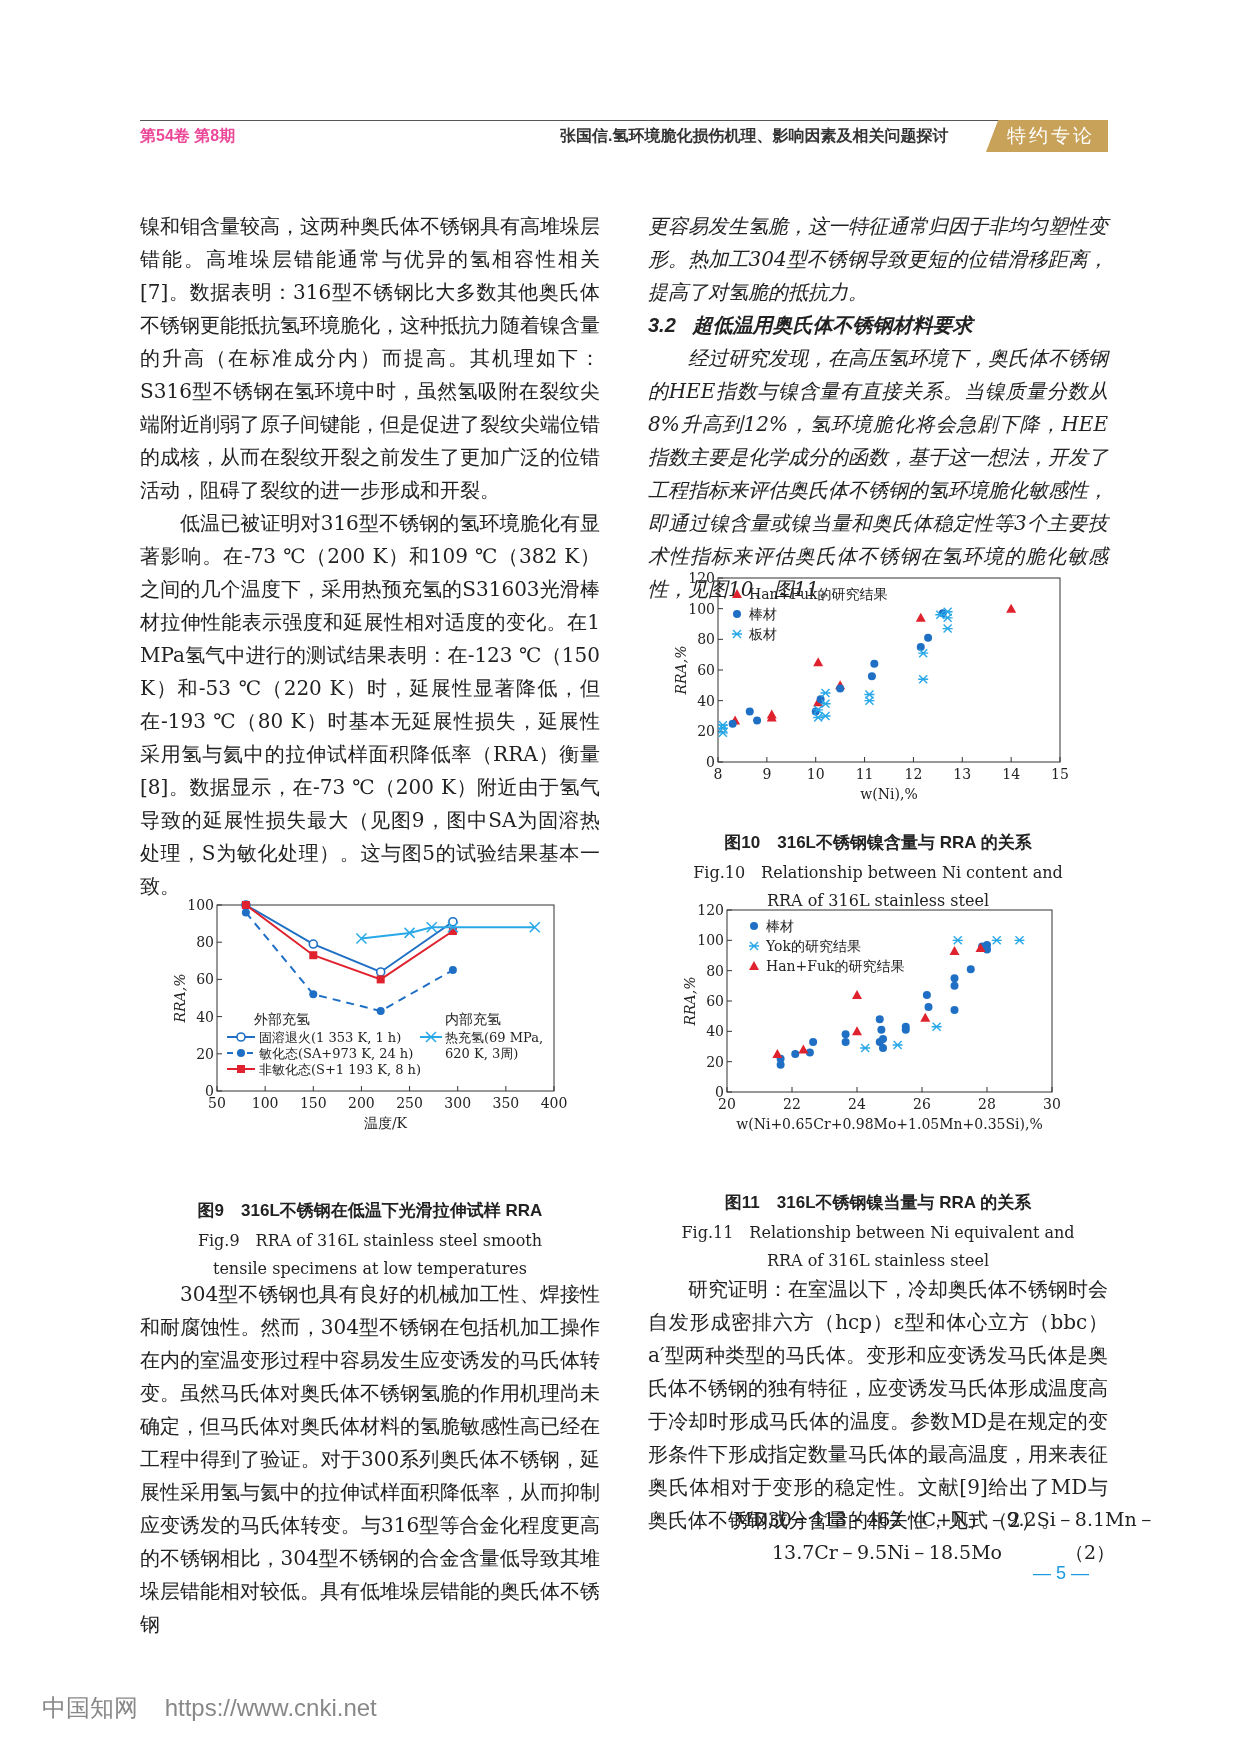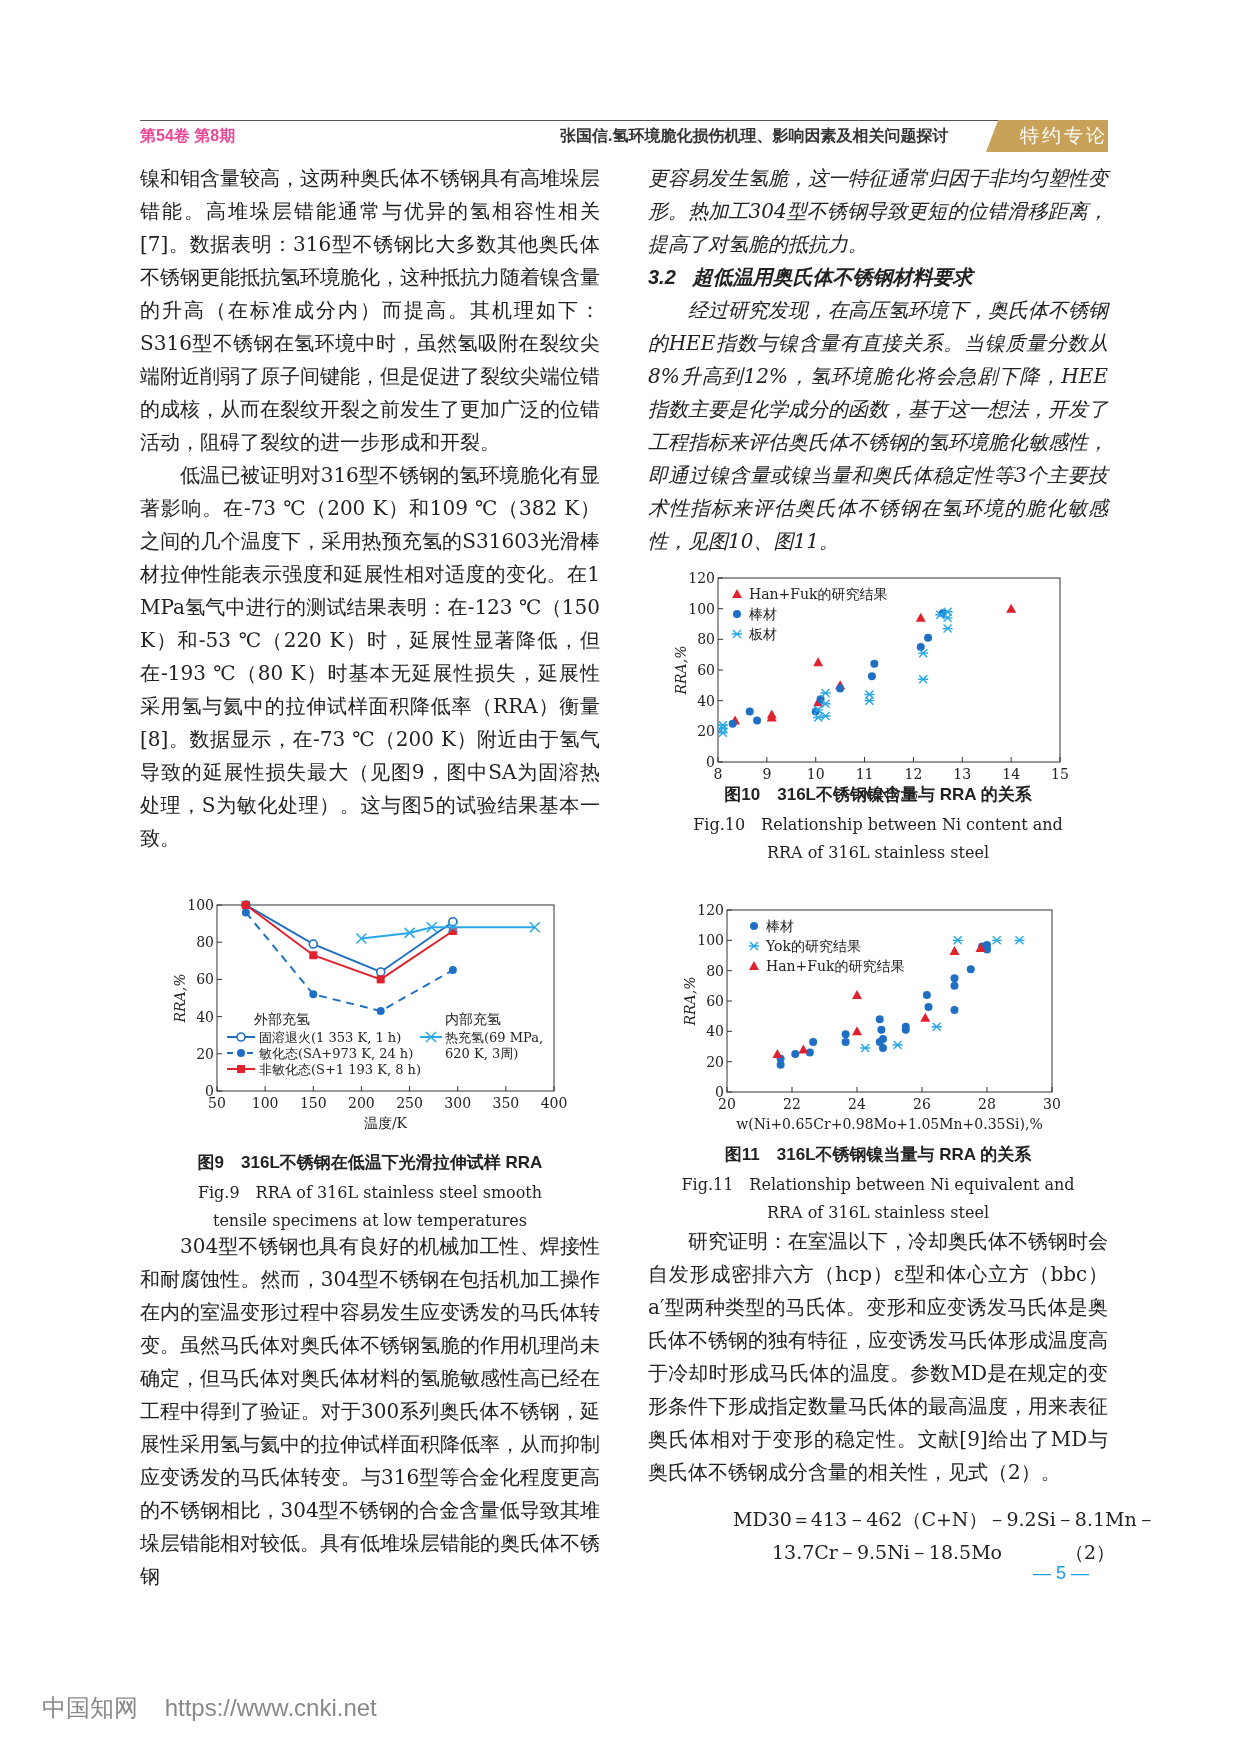--- a/index.html
+++ b/index.html
@@ -4,22 +4,22 @@
 <style>
   html, body { margin:0; padding:0; background:#fff; }
   body { width:1240px; height:1754px; position:relative; overflow:hidden;
          font-family:"DejaVu Serif","Liberation Serif",serif; color:#222; }
   .header { position:absolute; left:140px; top:120px; width:968px; height:32px; }
   .header .rule { position:absolute; left:0; top:0; width:100%; height:1px; background:#555; }
   .header .vol { position:absolute; left:0; top:6px; font-family:Liberation Sans, sans-serif; font-size:16px; font-weight:bold; color:#ec4899; }
   .header .rtitle { position:absolute; left:420px; top:6px; font-family:"Liberation Sans",sans-serif; font-size:16px; font-weight:bold; color:#333; }
   .header .badge { position:absolute; right:0; top:0; width:122px; height:32px; background:#c9a25a;
         clip-path:polygon(10% 0,100% 0,100% 100%,0 100%); color:#fff;
-        font-family:"Liberation Sans",sans-serif; font-size:19px; text-align:right; line-height:32px; letter-spacing:3px; padding-left:8px; box-sizing:border-box; }
-  .col { position:absolute; font-size:20px; line-height:33px; text-align:justify; }
+        font-family:"Liberation Sans",sans-serif; font-size:19px; text-align:center; line-height:32px; letter-spacing:3px; padding-left:8px; box-sizing:border-box; }
+  .col { position:absolute; font-size:20px; line-height:33px; text-align:justify;margin-top:48px; }
   .col p { margin:0; }
   .indent { text-indent:2em; }
   .left { left:140px; width:460px; }
   .right { left:648px; width:460px; }
   .sec { font-family:"Liberation Sans",sans-serif; font-weight:bold; }
   .cap-cn { font-family:"Liberation Sans",sans-serif; font-weight:bold; font-size:17px; text-align:center; }
   .cap-en { font-size:16px; text-align:center; line-height:28px; }
   svg text { font-family:"DejaVu Serif","Liberation Serif",serif; }
   .pageno { position:absolute; left:1033px; top:1563px; color:#1a9be0; font-family:"Liberation Sans",sans-serif; font-size:18px; }
   .cnki { position:absolute; left:42px; top:1692px; color:#888; font-family:"Liberation Sans",sans-serif; font-size:24px; }

